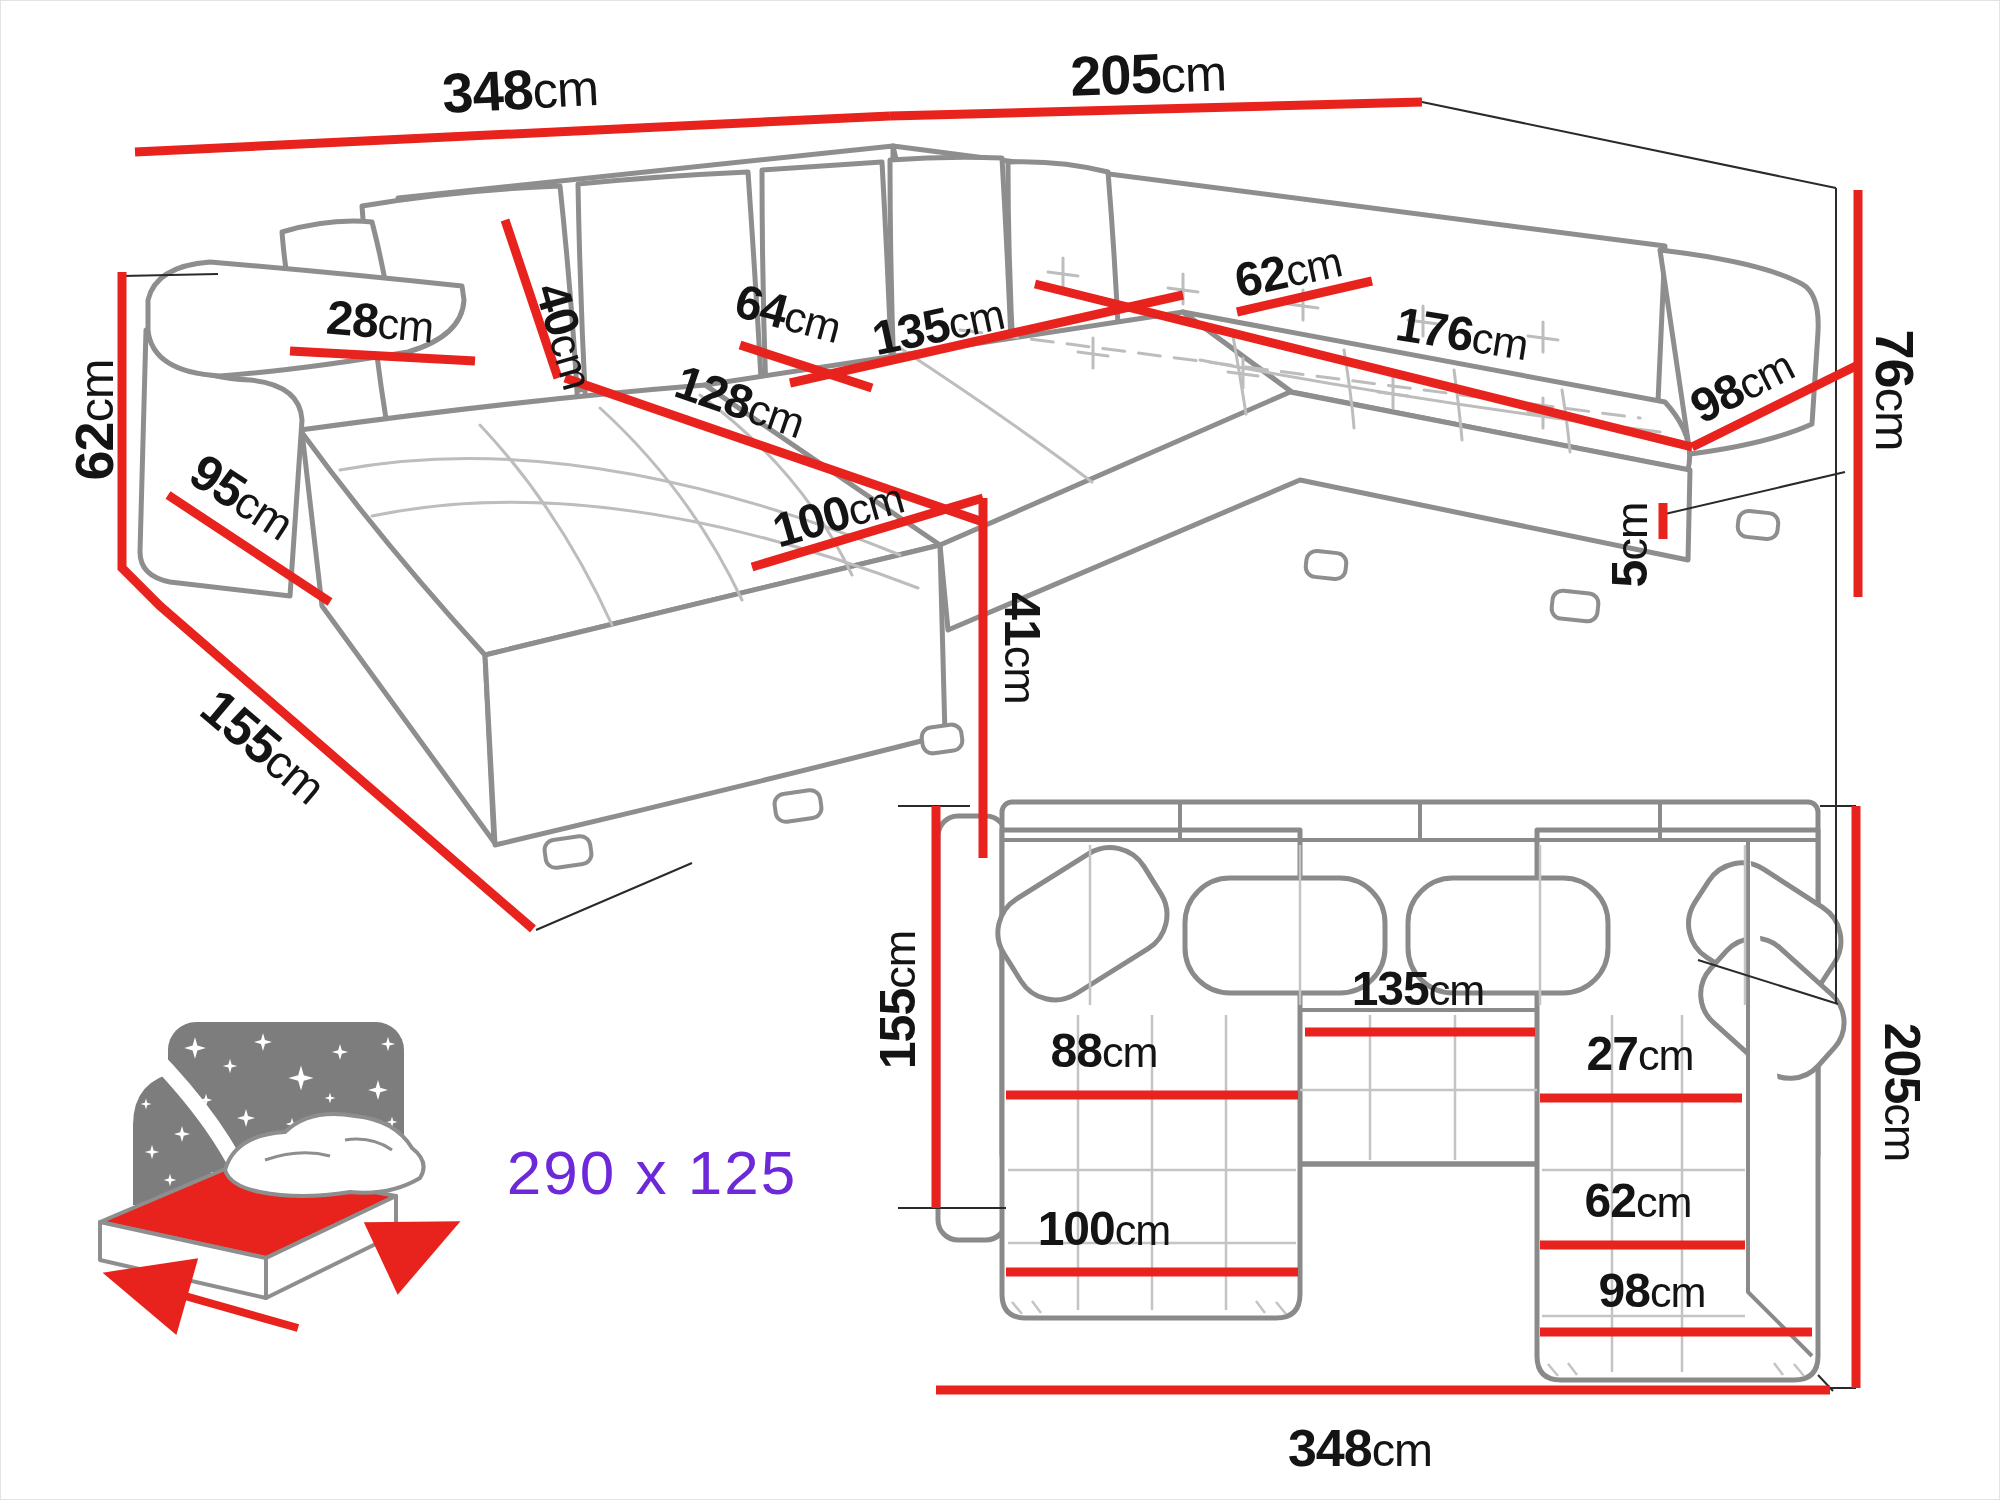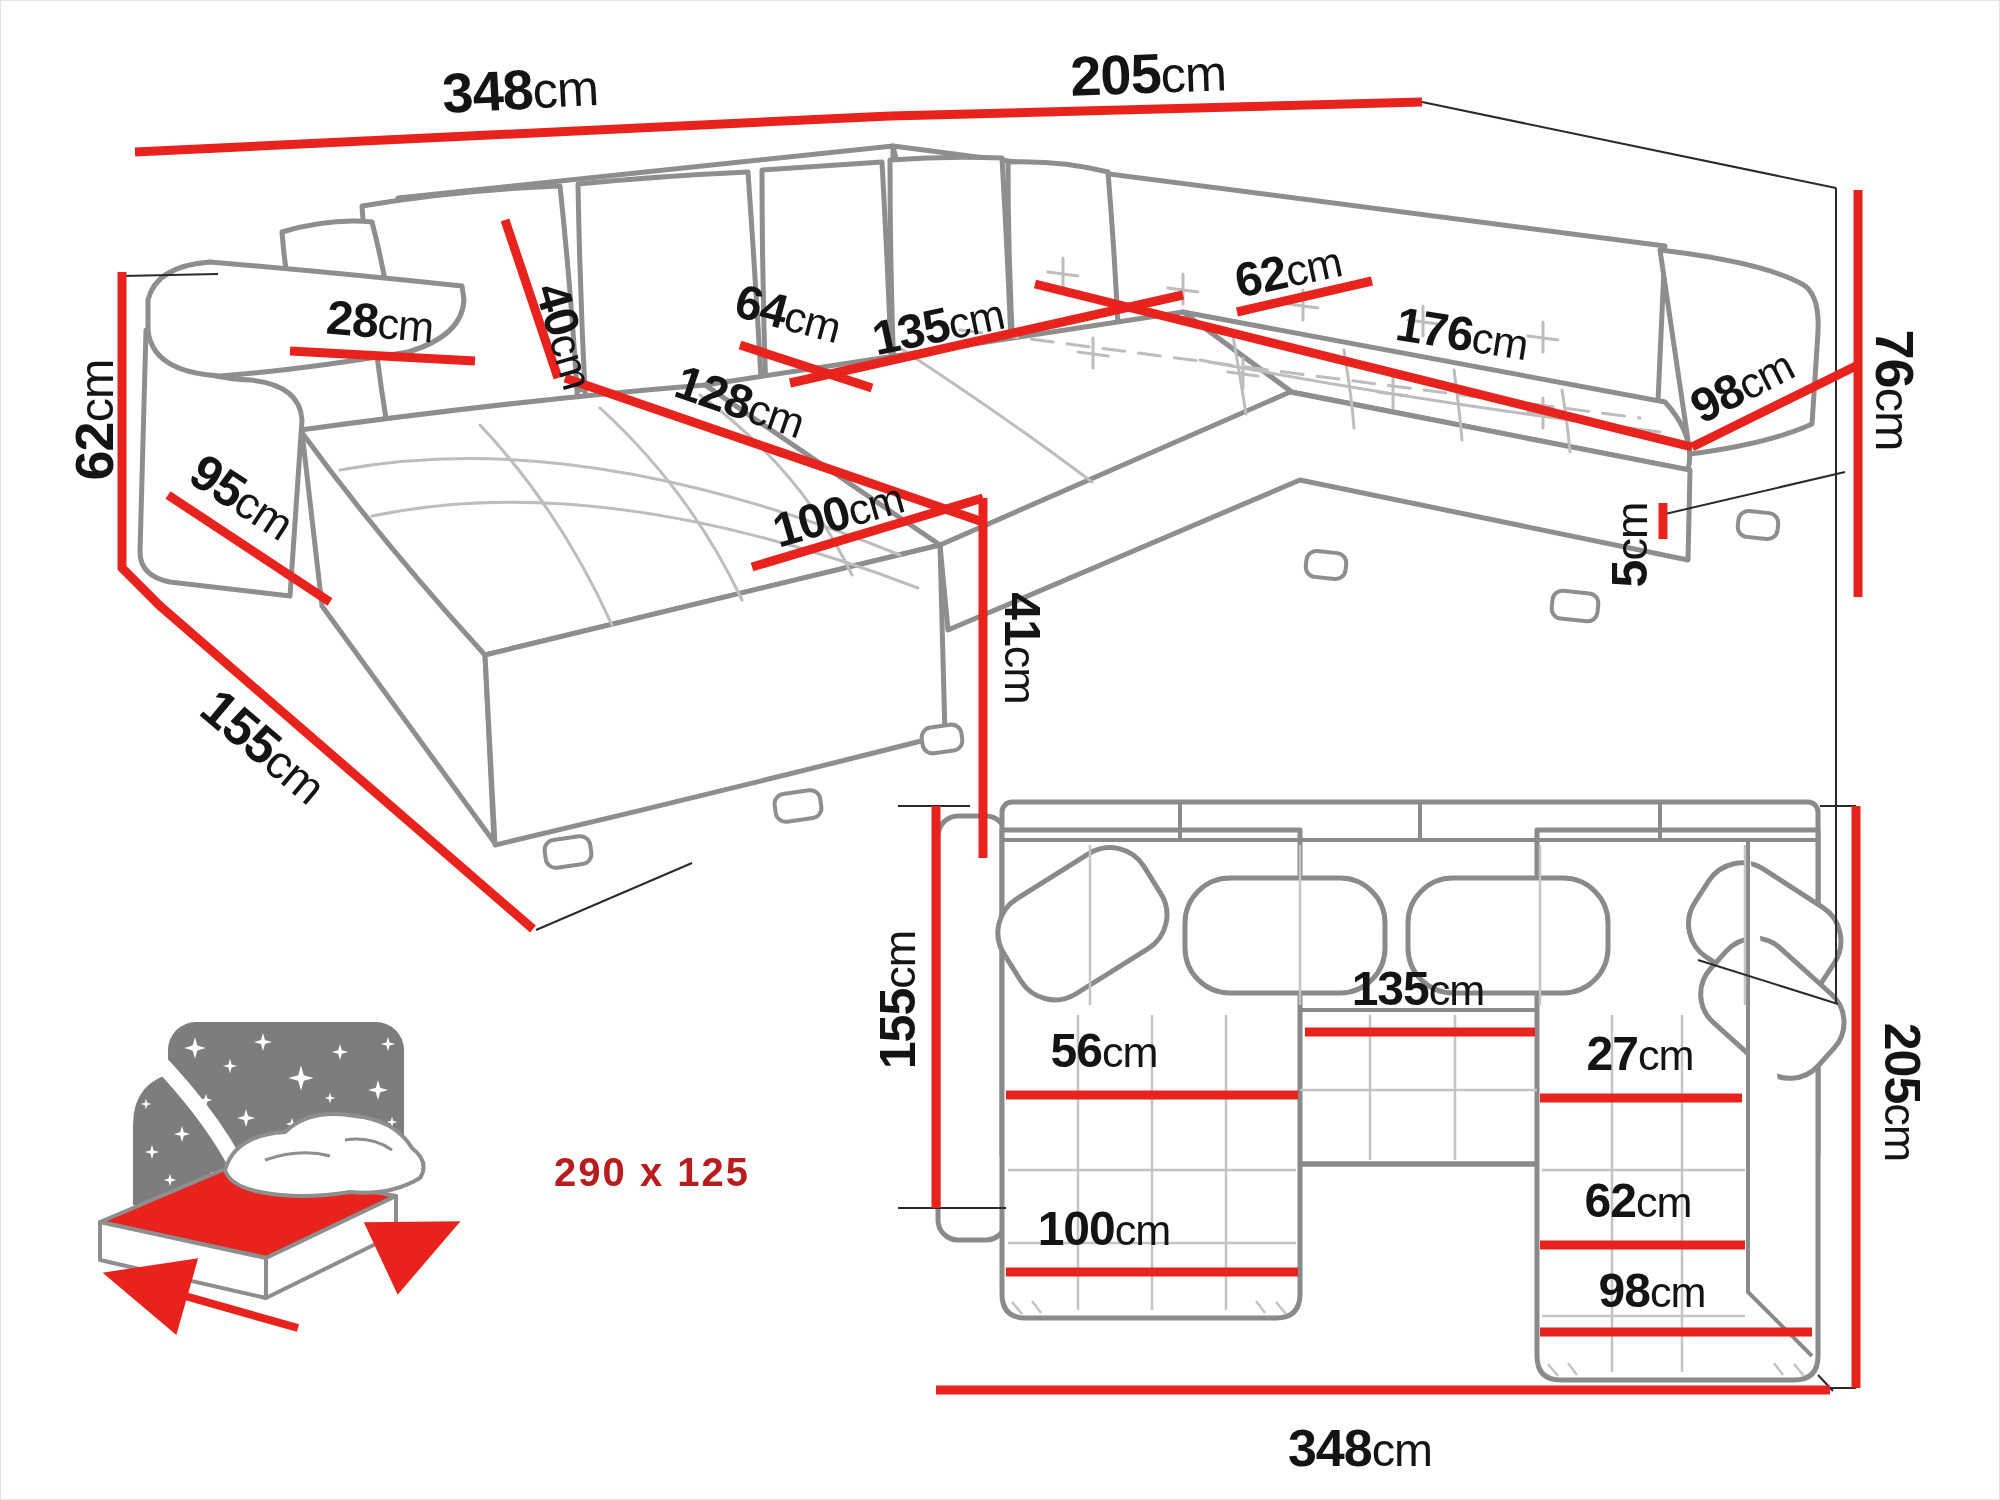--- a/index.html
+++ b/index.html
@@ -3,22 +3,22 @@
 <meta charset="utf-8">
 <style>
   html,body{margin:0;padding:0;background:#fff;}
   #screen{position:relative;width:2000px;height:1500px;background:#ffffff;overflow:hidden;
           font-family:"Liberation Sans",sans-serif;box-shadow:inset 0 0 0 1px #e3e3e3;}
   #art{position:absolute;left:0;top:0;}
   .dim{position:absolute;white-space:nowrap;color:#141414;line-height:1;
        transform:translate(-50%,-50%) rotate(var(--r,0deg));}
   .dim b{font-weight:700;letter-spacing:-1px;}
   .dim .u{font-weight:400;font-size:0.9em;letter-spacing:-1px;}
-  .sleep-label{position:absolute;transform:translate(-50%,-50%);color:#b91c1c;
-       font-weight:700;font-size:40px;letter-spacing:2px;}
+  .sleep-label{position:absolute;transform:translate(-50%,-50%);color:#6d28d9;
+       font-weight:400;font-size:62px;letter-spacing:2px;}
 </style>
 </head>
 <body>
 
 <div id="screen">
 
 <svg id="art" width="2000" height="1500" viewBox="0 0 2000 1500">
   <defs>
     <marker id="arr" markerWidth="14" markerHeight="14" refX="10" refY="6" orient="auto">
       <path d="M1,1 L12,6 L1,11 Z" fill="#e8231d"></path>
@@ -218,21 +218,21 @@
 <div class="dim" style="left:938px;top:326px;--r:-12deg;font-size:48px"><b>135</b><span class="u">cm</span></div>
 <div class="dim" style="left:838px;top:514px;--r:-16deg;font-size:48px"><b>100</b><span class="u">cm</span></div>
 <div class="dim" style="left:1022px;top:648px;--r:90deg;font-size:50px"><b>41</b><span class="u">cm</span></div>
 <div class="dim" style="left:1288px;top:271px;--r:-12deg;font-size:48px"><b>62</b><span class="u">cm</span></div>
 <div class="dim" style="left:1462px;top:334px;--r:9deg;font-size:48px"><b>176</b><span class="u">cm</span></div>
 <div class="dim" style="left:1742px;top:386px;--r:-27deg;font-size:48px"><b>98</b><span class="u">cm</span></div>
 
 <div class="dim" style="left:898px;top:1000px;--r:-90deg;font-size:50px"><b>155</b><span class="u">cm</span></div>
 <div class="dim" style="left:1902px;top:1092px;--r:90deg;font-size:50px"><b>205</b><span class="u">cm</span></div>
 <div class="dim" style="left:1360px;top:1448px;font-size:52px"><b>348</b><span class="u">cm</span></div>
-<div class="dim" style="left:1104px;top:1051px;font-size:48px"><b>56</b><span class="u">cm</span></div>
+<div class="dim" style="left:1104px;top:1051px;font-size:48px"><b>88</b><span class="u">cm</span></div>
 <div class="dim" style="left:1418px;top:989px;font-size:48px"><b>135</b><span class="u">cm</span></div>
 <div class="dim" style="left:1640px;top:1054px;font-size:48px"><b>27</b><span class="u">cm</span></div>
 <div class="dim" style="left:1638px;top:1201px;font-size:48px"><b>62</b><span class="u">cm</span></div>
 <div class="dim" style="left:1104px;top:1229px;font-size:48px"><b>100</b><span class="u">cm</span></div>
 <div class="dim" style="left:1652px;top:1291px;font-size:48px"><b>98</b><span class="u">cm</span></div>
 
 <div class="sleep-label" style="left:652px;top:1172px">290 x 125</div>
 
 </div>
 

